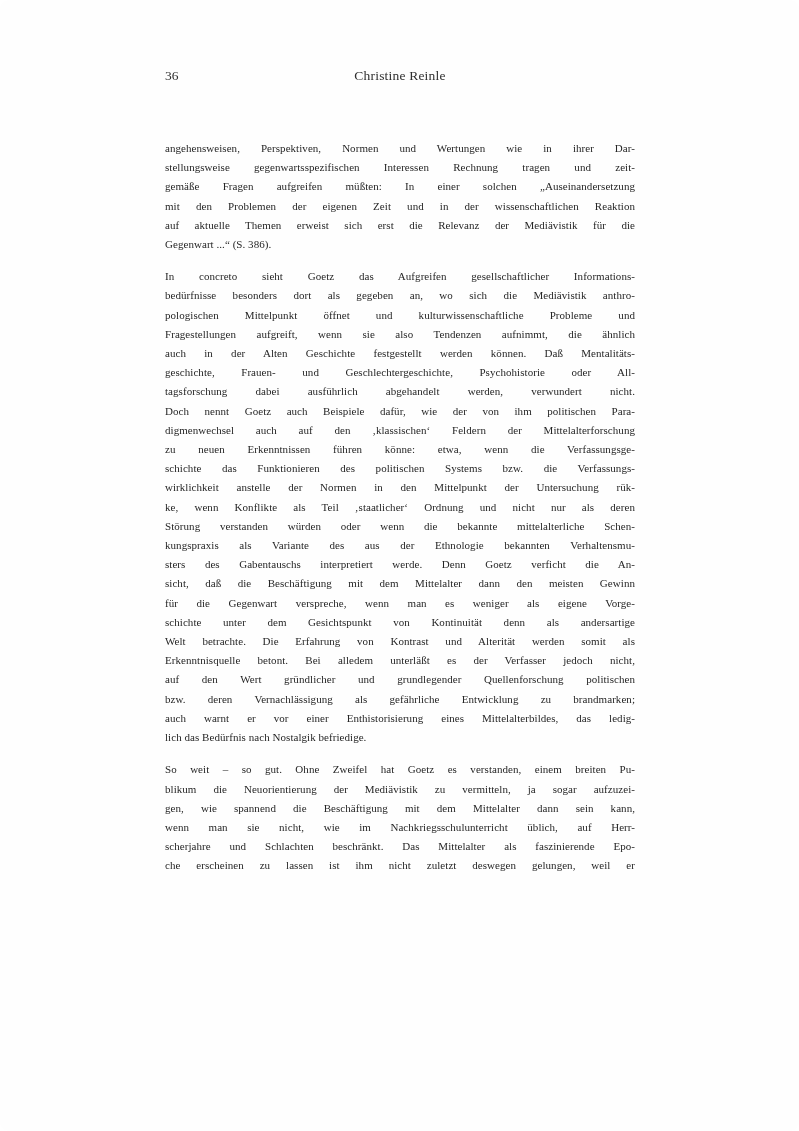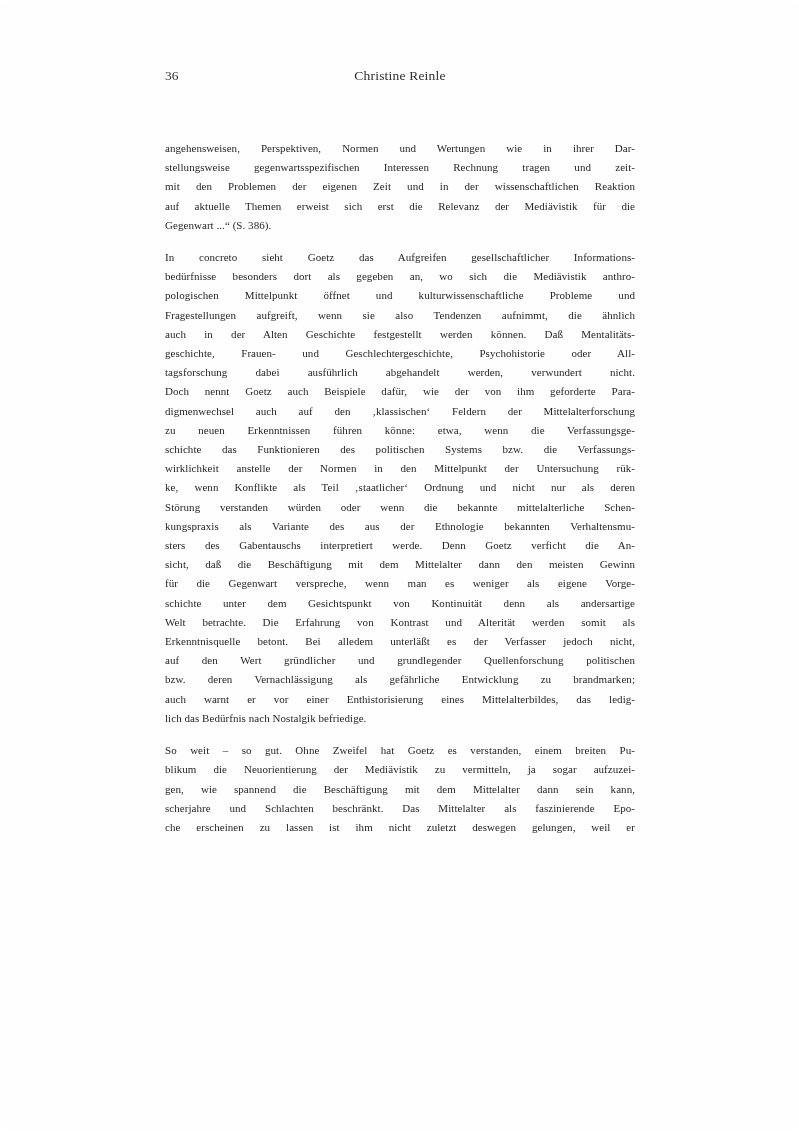--- a/index.html
+++ b/index.html
@@ -62,33 +62,34 @@
 
 <div class="page">
   <div class="header">
     <span class="page-num">36</span>
     <span class="running-head">Christine Reinle</span>
   </div>
   <div class="text-block">
       <div class="paragraph">
         <div class="line">angehensweisen, Perspektiven, Normen und Wertungen wie in ihrer Dar-</div>
         <div class="line">stellungsweise gegenwartsspezifischen Interessen Rechnung tragen und zeit-</div>
+        <div class="line">gemäße Fragen aufgreifen müßten: In einer solchen „Auseinandersetzung</div>
         <div class="line">mit den Problemen der eigenen Zeit und in der wissenschaftlichen Reaktion</div>
         <div class="line">auf aktuelle Themen erweist sich erst die Relevanz der Mediävistik für die</div>
         <div class="line last">Gegenwart ...“ (S. 386).</div>
       </div>
       <div class="paragraph">
         <div class="line">In concreto sieht Goetz das Aufgreifen gesellschaftlicher Informations-</div>
         <div class="line">bedürfnisse besonders dort als gegeben an, wo sich die Mediävistik anthro-</div>
         <div class="line">pologischen Mittelpunkt öffnet und kulturwissenschaftliche Probleme und</div>
         <div class="line">Fragestellungen aufgreift, wenn sie also Tendenzen aufnimmt, die ähnlich</div>
         <div class="line">auch in der Alten Geschichte festgestellt werden können. Daß Mentalitäts-</div>
         <div class="line">geschichte, Frauen- und Geschlechtergeschichte, Psychohistorie oder All-</div>
         <div class="line">tagsforschung dabei ausführlich abgehandelt werden, verwundert nicht.</div>
-        <div class="line">Doch nennt Goetz auch Beispiele dafür, wie der von ihm geforderte Para-</div>
+        <div class="line">Doch nennt Goetz auch Beispiele dafür, wie der von ihm politischen Para-</div>
         <div class="line">digmenwechsel auch auf den ‚klassischen‘ Feldern der Mittelalterforschung</div>
         <div class="line">zu neuen Erkenntnissen führen könne: etwa, wenn die Verfassungsge-</div>
         <div class="line">schichte das Funktionieren des politischen Systems bzw. die Verfassungs-</div>
         <div class="line">wirklichkeit anstelle der Normen in den Mittelpunkt der Untersuchung rük-</div>
         <div class="line">ke, wenn Konflikte als Teil ‚staatlicher‘ Ordnung und nicht nur als deren</div>
         <div class="line">Störung verstanden würden oder wenn die bekannte mittelalterliche Schen-</div>
         <div class="line">kungspraxis als Variante des aus der Ethnologie bekannten Verhaltensmu-</div>
         <div class="line">sters des Gabentauschs interpretiert werde. Denn Goetz verficht die An-</div>
         <div class="line">sicht, daß die Beschäftigung mit dem Mittelalter dann den meisten Gewinn</div>
         <div class="line">für die Gegenwart verspreche, wenn man es weniger als eigene Vorge-</div>
@@ -97,17 +98,18 @@
         <div class="line">Erkenntnisquelle betont. Bei alledem unterläßt es der Verfasser jedoch nicht,</div>
         <div class="line">auf den Wert gründlicher und grundlegender Quellenforschung politischen</div>
         <div class="line">bzw. deren Vernachlässigung als gefährliche Entwicklung zu brandmarken;</div>
         <div class="line">auch warnt er vor einer Enthistorisierung eines Mittelalterbildes, das ledig-</div>
         <div class="line last">lich das Bedürfnis nach Nostalgik befriedige.</div>
       </div>
       <div class="paragraph">
         <div class="line">So weit – so gut. Ohne Zweifel hat Goetz es verstanden, einem breiten Pu-</div>
         <div class="line">blikum die Neuorientierung der Mediävistik zu vermitteln, ja sogar aufzuzei-</div>
         <div class="line">gen, wie spannend die Beschäftigung mit dem Mittelalter dann sein kann,</div>
+        <div class="line">wenn man sie nicht, wie im Nachkriegsschulunterricht üblich, auf Herr-</div>
         <div class="line">scherjahre und Schlachten beschränkt. Das Mittelalter als faszinierende Epo-</div>
         <div class="line">che erscheinen zu lassen ist ihm nicht zuletzt deswegen gelungen, weil er</div>
       </div>
     </div>
 </div>
 
 </body></html>

